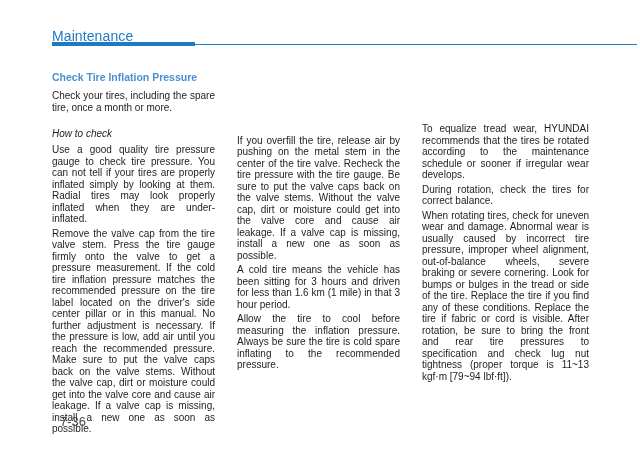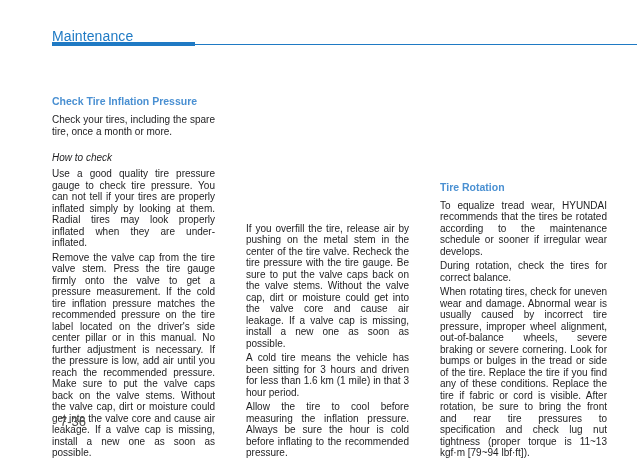--- a/index.html
+++ b/index.html
@@ -21,21 +21,21 @@
   .header-bar{
     position:absolute;left:52px;top:42px;width:143px;height:4px;
     background:var(--accent);
   }
   .header-rule{
     position:absolute;left:195px;top:44px;right:3px;height:1px;
     background:var(--accent);
   }
   .columns{
     position:absolute;left:52px;top:71px;
-    display:flex;gap:31px;align-items:flex-end;margin-top:24px;
+    display:flex;gap:22px;align-items:center;
   }
   .col{width:163px;flex:0 0 auto;}
   .col:last-child{width:167px;}
   .heading{
     color:var(--heading);font-weight:bold;font-size:10.5px;
     margin:0 0 7px 0;white-space:nowrap;letter-spacing:0px;
   }
   .subheading{
     color:var(--body);font-weight:normal;font-style:italic;
     font-size:10px;margin:15px 0 5px 0;
@@ -60,23 +60,22 @@
     <div class="col">
       <div class="heading">Check Tire Inflation Pressure</div>
       <div class="paragraph">Check your tires, including the spare tire, once a month or more.</div>
       <div class="subheading">How to check</div>
       <div class="paragraph">Use a good quality tire pressure gauge to check tire pressure. You can not tell if your tires are properly inflated simply by looking at them. Radial tires may look properly inflated when they are under-inflated.</div>
       <div class="paragraph">Remove the valve cap from the tire valve stem. Press the tire gauge firmly onto the valve to get a pressure measurement. If the cold tire inflation pressure matches the recommended pressure on the tire label located on the driver's side center pillar or in this manual. No further adjustment is necessary. If the pressure is low, add air until you reach the recommended pressure. Make sure to put the valve caps back on the valve stems. Without the valve cap, dirt or moisture could get into the valve core and cause air leakage. If a valve cap is missing, install a new one as soon as possible.</div>
     </div>
     <div class="col">
       <div class="paragraph">If you overfill the tire, release air by pushing on the metal stem in the center of the tire valve. Recheck the tire pressure with the tire gauge. Be sure to put the valve caps back on the valve stems. Without the valve cap, dirt or moisture could get into the valve core and cause air leakage. If a valve cap is missing, install a new one as soon as possible.</div>
       <div class="paragraph">A cold tire means the vehicle has been sitting for 3 hours and driven for less than 1.6 km (1 mile) in that 3 hour period.</div>
-      <div class="paragraph">Allow the tire to cool before measuring the inflation pressure. Always be sure the hour is cold before inflating to the recommended pressure.</div>
+      <div class="paragraph">Allow the tire to cool before measuring the inflation pressure. Always be sure the tire is cold spare inflating to the recommended pressure.</div>
     </div>
     <div class="col">
-      <div class="heading">Tire Rotation</div>
       <div class="paragraph">To equalize tread wear, HYUNDAI recommends that the tires be rotated according to the maintenance schedule or sooner if irregular wear develops.</div>
       <div class="paragraph">During rotation, check the tires for correct balance.</div>
       <div class="paragraph">When rotating tires, check for uneven wear and damage. Abnormal wear is usually caused by incorrect tire pressure, improper wheel alignment, out-of-balance wheels, severe braking or severe cornering. Look for bumps or bulges in the tread or side of the tire. Replace the tire if you find any of these conditions. Replace the tire if fabric or cord is visible. After rotation, be sure to bring the front and rear tire pressures to specification and check lug nut tightness (proper torque is 11~13 kgf·m [79~94 lbf·ft]).</div>
     </div>
   </div>
 
 <div class="footer-page">7-36</div>
 
 </body></html>

